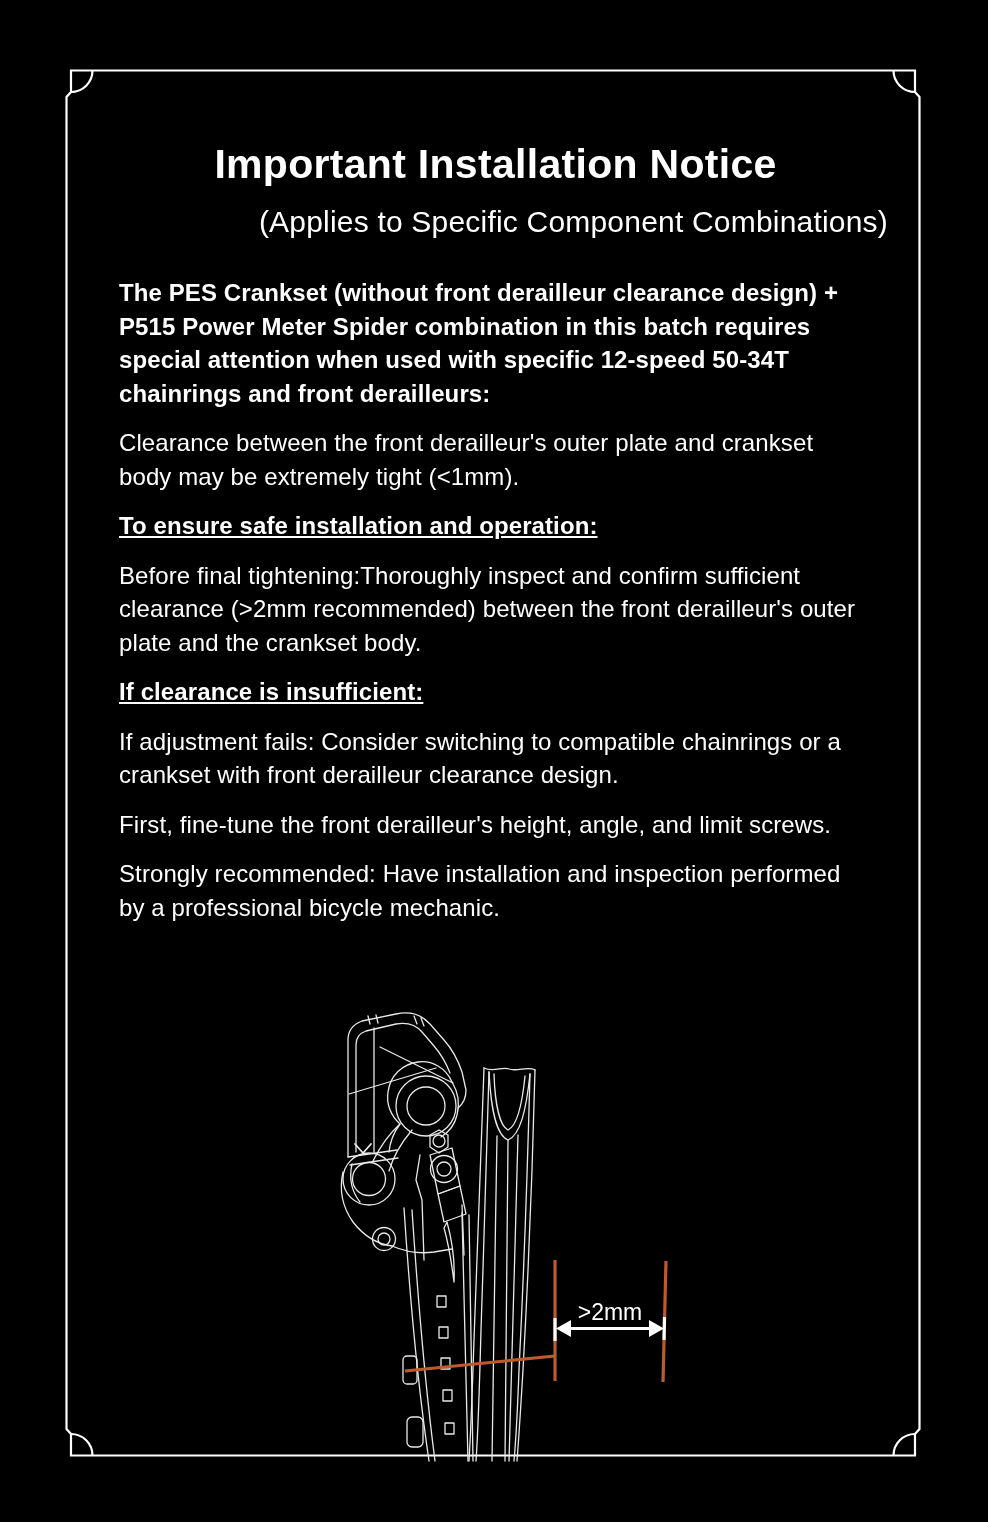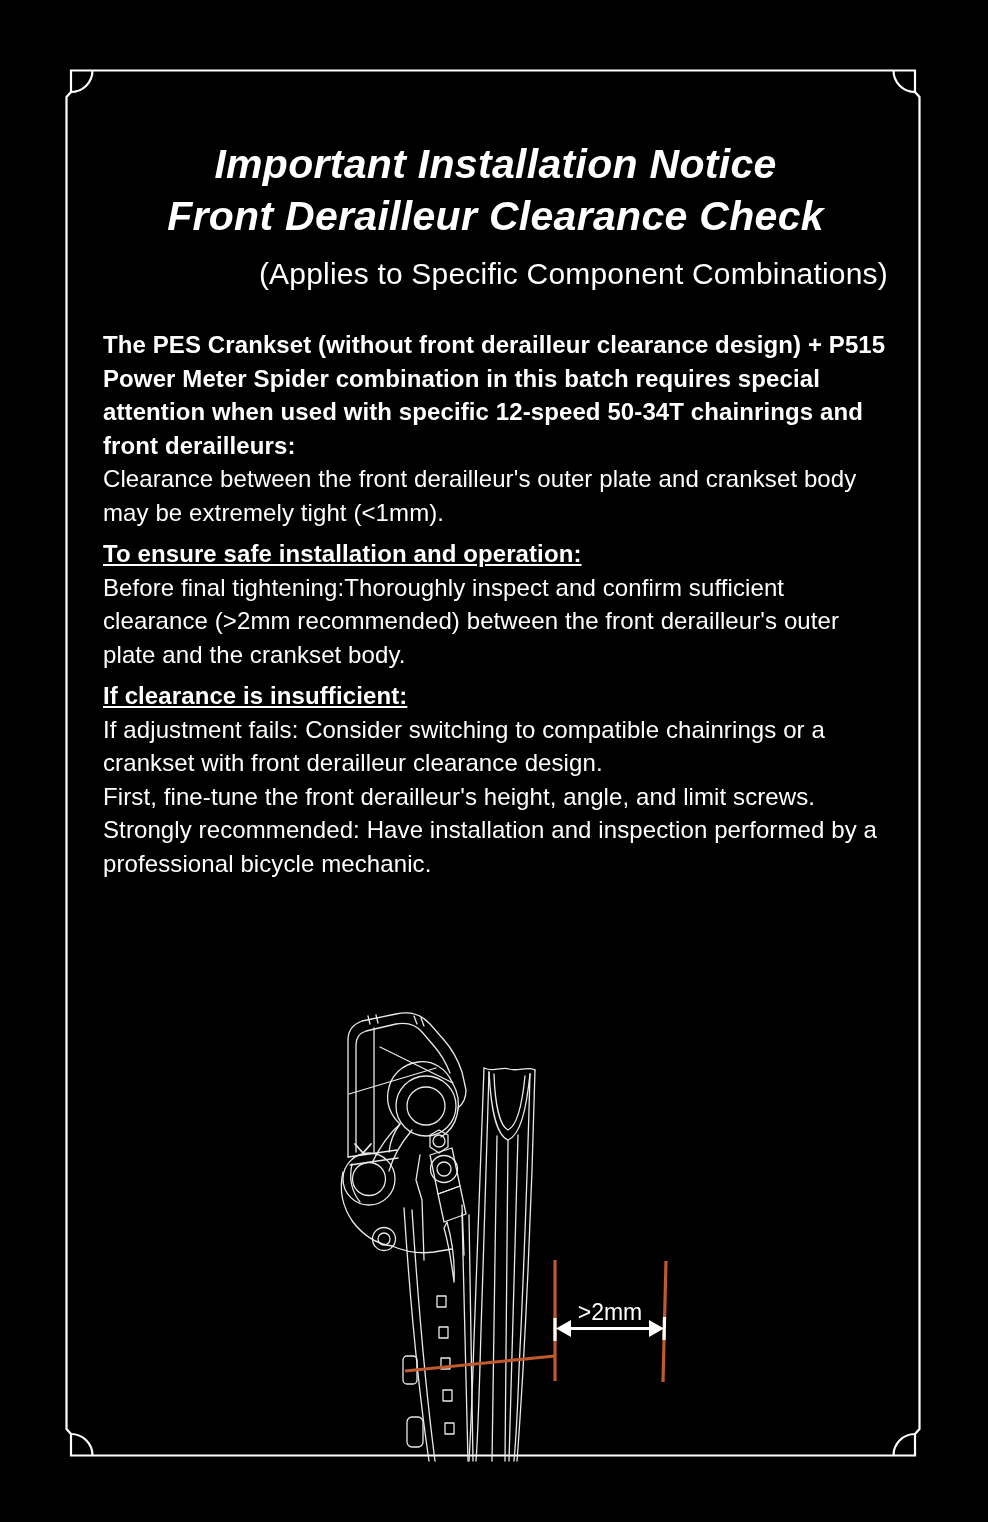--- a/index.html
+++ b/index.html
@@ -9,25 +9,25 @@
     background:#000;
     overflow:hidden;
     font-family:"Liberation Sans", sans-serif;
     color:var(--ink,#fff);
   }
   .bg-svg{position:absolute;left:0;top:0;width:988px;height:1522px;}
   .content{
     position:absolute;left:103px;right:100px;top:0;
   }
   .titles{text-align:center;margin-top:138px;font-weight:700;
-    font-size:41px;line-height:52px;letter-spacing:.3px;font-style:italic;}
+    font-size:41px;line-height:52px;letter-spacing:.3px;}
   .subtitle{text-align:right;margin-top:14px;font-weight:400;
     font-size:30px;line-height:36px;letter-spacing:.2px;}
   .body-copy{margin-top:36px;font-size:24px;line-height:33.5px;letter-spacing:.1px;}
-  .body-copy p{margin:0;}
+  .body-copy p{margin:16px;}
   .body-copy p.bold{font-weight:700;}
   .body-copy p.sect{margin-top:8px;text-decoration:underline;}
   .frame-stroke{fill:none;stroke:var(--ink,#fff);stroke-width:2.2px;}
   .draw{fill:none;stroke:var(--line,#e9e9e9);stroke-width:1.3px;
     stroke-linecap:round;stroke-linejoin:round;}
   .draw2{fill:none;stroke:var(--line,#e9e9e9);stroke-width:1.8px;
     stroke-linecap:round;stroke-linejoin:round;}
   .accent{stroke:var(--accent,#c05a2d);stroke-width:3.2px;fill:none;}
   .white-line{stroke:#fff;stroke-width:3.2px;fill:none;}
   .white-fill{fill:#fff;stroke:none;}
@@ -122,21 +122,20 @@
       <path class="white-line" d="M 566,1328.5 L 654,1328.5"></path>
       <path class="white-fill" d="M 556,1328.5 L 571,1320 L 571,1337 Z"></path>
       <path class="white-fill" d="M 664,1328.5 L 649,1320 L 649,1337 Z"></path>
       <text class="dim-label" x="610" y="1320" text-anchor="middle">&gt;2mm</text>
     </g>
   </svg>
 
   <div class="content">
     <div class="titles">
       <div>Important Installation Notice</div>
-      <div>Front Derailleur Clearance Check</div>
     </div>
     <div class="subtitle">(Applies to Specific Component Combinations)</div>
 
     <div class="body-copy">
       <p class="bold">The PES Crankset (without front derailleur clearance design) + P515 Power Meter Spider combination in this batch requires special attention when used with specific 12-speed 50-34T chainrings and front derailleurs:</p>
       <p>Clearance between the front derailleur's outer plate and crankset body may be extremely tight (&lt;1mm).</p>
 
       <p class="bold sect">To ensure safe installation and operation:</p>
       <p>Before final tightening:Thoroughly inspect and confirm sufficient clearance (&gt;2mm recommended) between the front derailleur's outer plate and the crankset body.</p>
 

